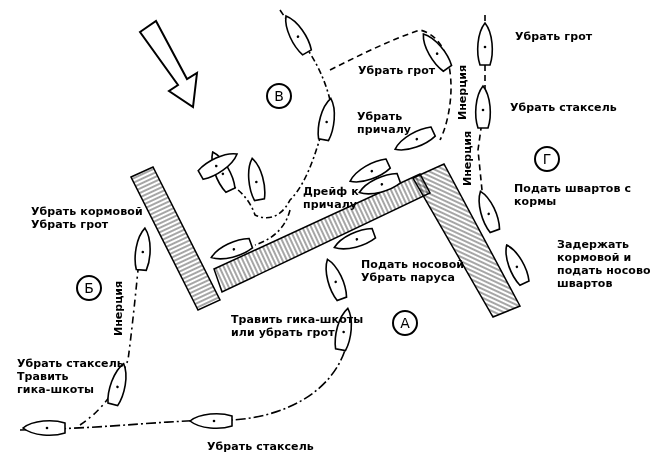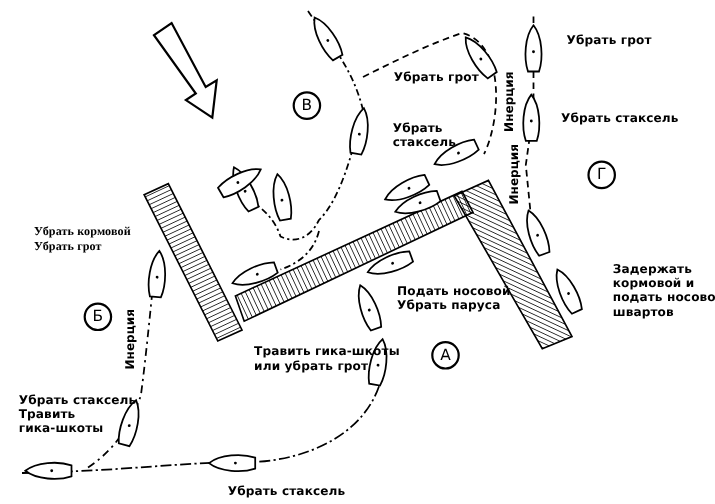--- a/index.html
+++ b/index.html
@@ -70,35 +70,39 @@
       <use href="#boat" transform="translate(222,172) rotate(-25)"></use>
       <use href="#boat" transform="translate(218,165) rotate(60)"></use>
     </g>
   </svg>
 
   <div class="circ" style="left:392px;top:310px;">А</div>
   <div class="circ" style="left:76px;top:275px;">Б</div>
   <div class="circ" style="left:266px;top:83px;">В</div>
   <div class="circ" style="left:534px;top:146px;">Г</div>
 
-  <div class="lbl" style="left:31px;top:205px;font-family:Liberation Serif, serif;">Убрать кормовой
+  <div class="lbl" style="left:31px;top:205px;">Убрать кормовой
 Убрать грот</div>
   <div class="lbl" style="left:17px;top:357px;">Убрать стаксель
 Травить
 гика-шкоты</div>
   <div class="lbl" style="left:207px;top:440px;">Убрать стаксель</div>
   <div class="lbl" style="left:231px;top:313px;">Травить гика-шкоты
 или убрать грот</div>
   <div class="lbl" style="left:361px;top:258px;">Подать носовой
 Убрать паруса</div>
+  <div class="lbl" style="left:303px;top:185px;">Дрейф к
+причалу</div>
   <div class="lbl" style="left:358px;top:64px;">Убрать грот</div>
   <div class="lbl" style="left:357px;top:110px;">Убрать
-стаксель</div>
+причалу</div>
   <div class="lbl" style="left:515px;top:30px;">Убрать грот</div>
   <div class="lbl" style="left:510px;top:101px;">Убрать стаксель</div>
+  <div class="lbl" style="left:514px;top:182px;">Подать швартов с
+кормы</div>
   <div class="lbl" style="left:533px;top:238px;margin-left:24px;">Задержать
 кормовой и
 подать носовой
 швартов</div>
 
   <div class="vlbl" style="left:112px;top:336px;">Инерция</div>
   <div class="vlbl" style="left:456px;top:120px;">Инерция</div>
   <div class="vlbl" style="left:461px;top:186px;">Инерция</div>
 </div>
 

